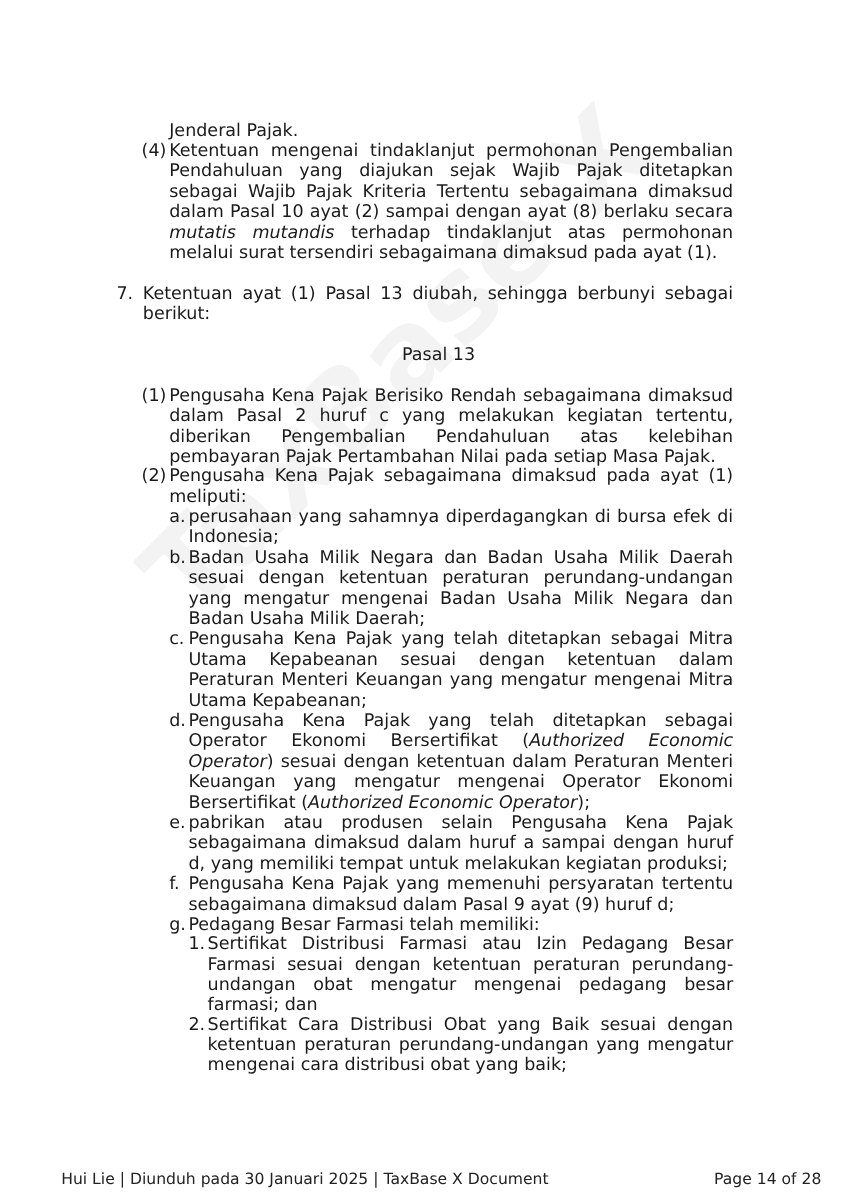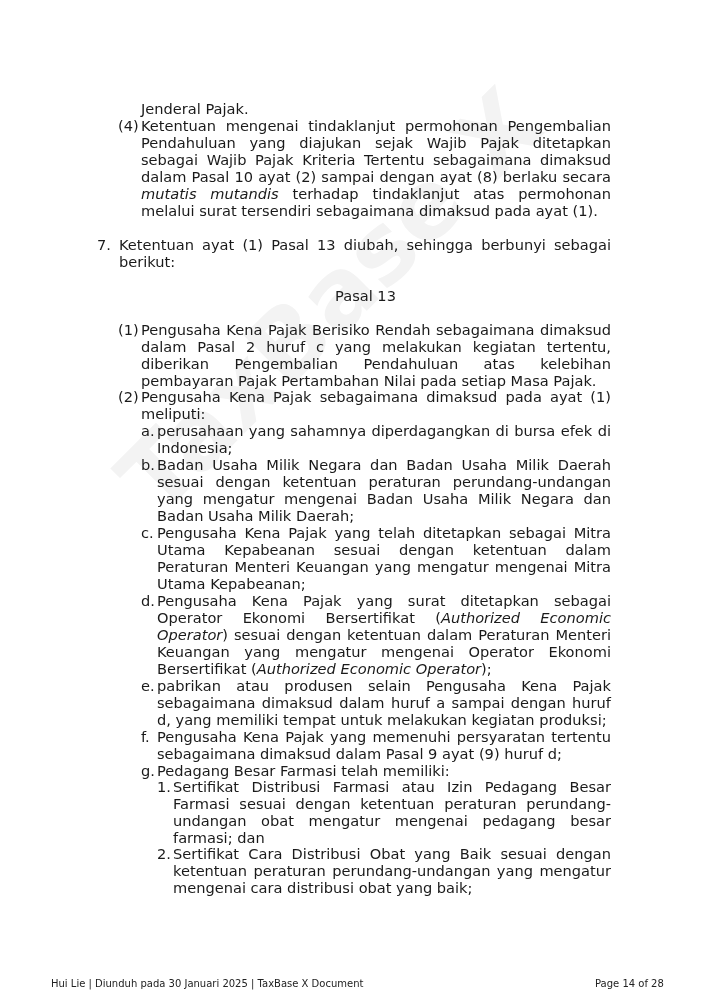--- a/index.html
+++ b/index.html
@@ -61,21 +61,21 @@
     i { font-style: italic; }
     .center {
       position: absolute;
       text-align: center;
       left: 0;
       width: 707px;
     }
     .footer {
       position: absolute;
       top: 976px;
-      font-size: 10px;
+      font-size: 13px;
       color: #222;
       font-family: "DejaVu Sans", sans-serif;
     }
   </style>
 </head>
 <body>
 
 <div class="watermark">TaxBase X</div>
 
 <div class="page">
@@ -114,21 +114,21 @@
     <span class="body-text">Badan Usaha Milik Negara dan Badan Usaha Milik Daerah sesuai dengan ketentuan peraturan perundang-undangan yang mengatur mengenai Badan Usaha Milik Negara dan Badan Usaha Milik Daerah;</span>
   </div>
 
   <div class="row" style="left:141px; top:525px; width:470px;">
     <span class="marker" style="width:16px;">c.</span>
     <span class="body-text">Pengusaha Kena Pajak yang telah ditetapkan sebagai Mitra Utama Kepabeanan sesuai dengan ketentuan dalam Peraturan Menteri Keuangan yang mengatur mengenai Mitra Utama Kepabeanan;</span>
   </div>
 
   <div class="row" style="left:141px; top:593px; width:470px;">
     <span class="marker" style="width:16px;">d.</span>
-    <span class="body-text"><span>Pengusaha Kena Pajak yang surat ditetapkan sebagai Operator Ekonomi Bersertifikat (</span><i>Authorized Economic Operator</i><span>) sesuai dengan ketentuan dalam Peraturan Menteri Keuangan yang mengatur mengenai Operator Ekonomi Bersertifikat (</span><i>Authorized Economic Operator</i><span>);</span></span>
+    <span class="body-text"><span>Pengusaha Kena Pajak yang telah ditetapkan sebagai Operator Ekonomi Bersertifikat (</span><i>Authorized Economic Operator</i><span>) sesuai dengan ketentuan dalam Peraturan Menteri Keuangan yang mengatur mengenai Operator Ekonomi Bersertifikat (</span><i>Authorized Economic Operator</i><span>);</span></span>
   </div>
 
   <div class="row" style="left:141px; top:678px; width:470px;">
     <span class="marker" style="width:16px;">e.</span>
     <span class="body-text">pabrikan atau produsen selain Pengusaha Kena Pajak sebagaimana dimaksud dalam huruf a sampai dengan huruf d, yang memiliki tempat untuk melakukan kegiatan produksi;</span>
   </div>
 
   <div class="row" style="left:141px; top:729px; width:470px;">
     <span class="marker" style="width:16px;">f.</span>
     <span class="body-text">Pengusaha Kena Pajak yang memenuhi persyaratan tertentu sebagaimana dimaksud dalam Pasal 9 ayat (9) huruf d;</span>

